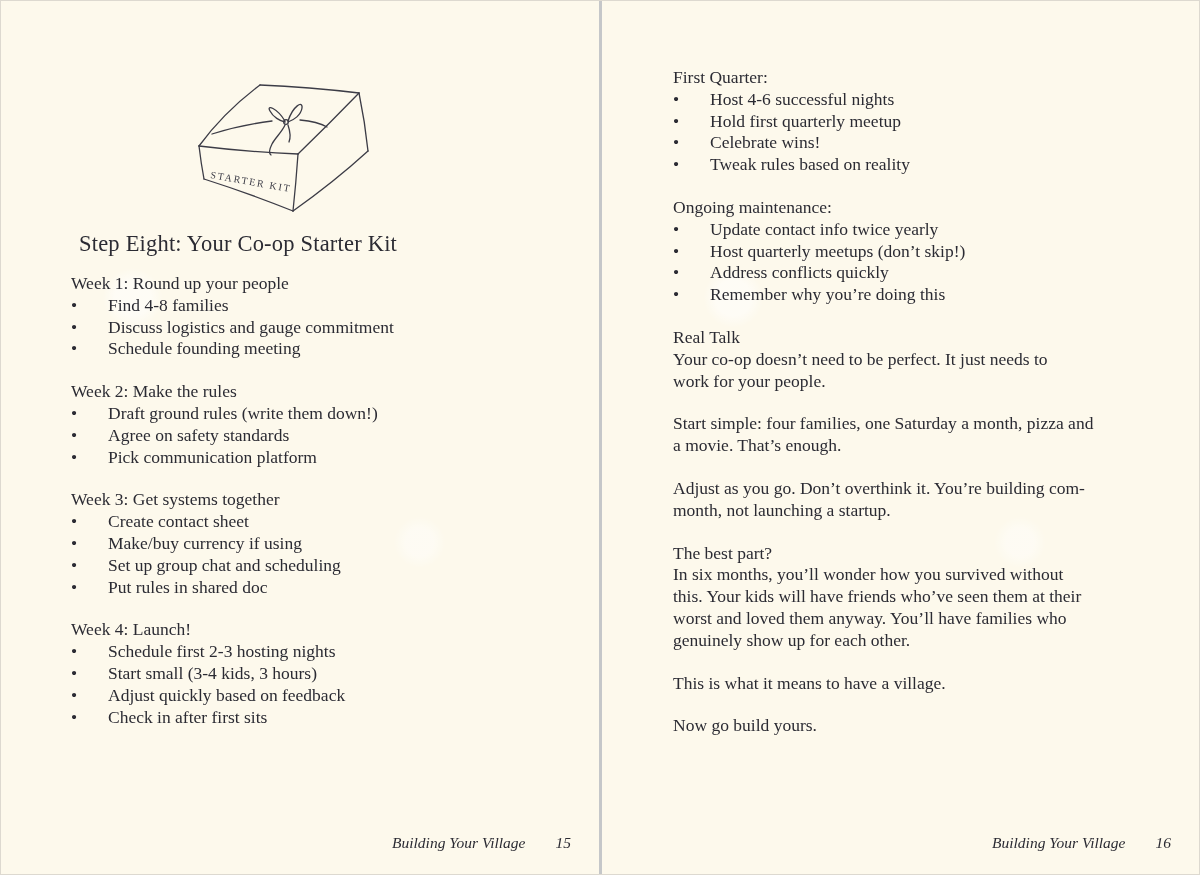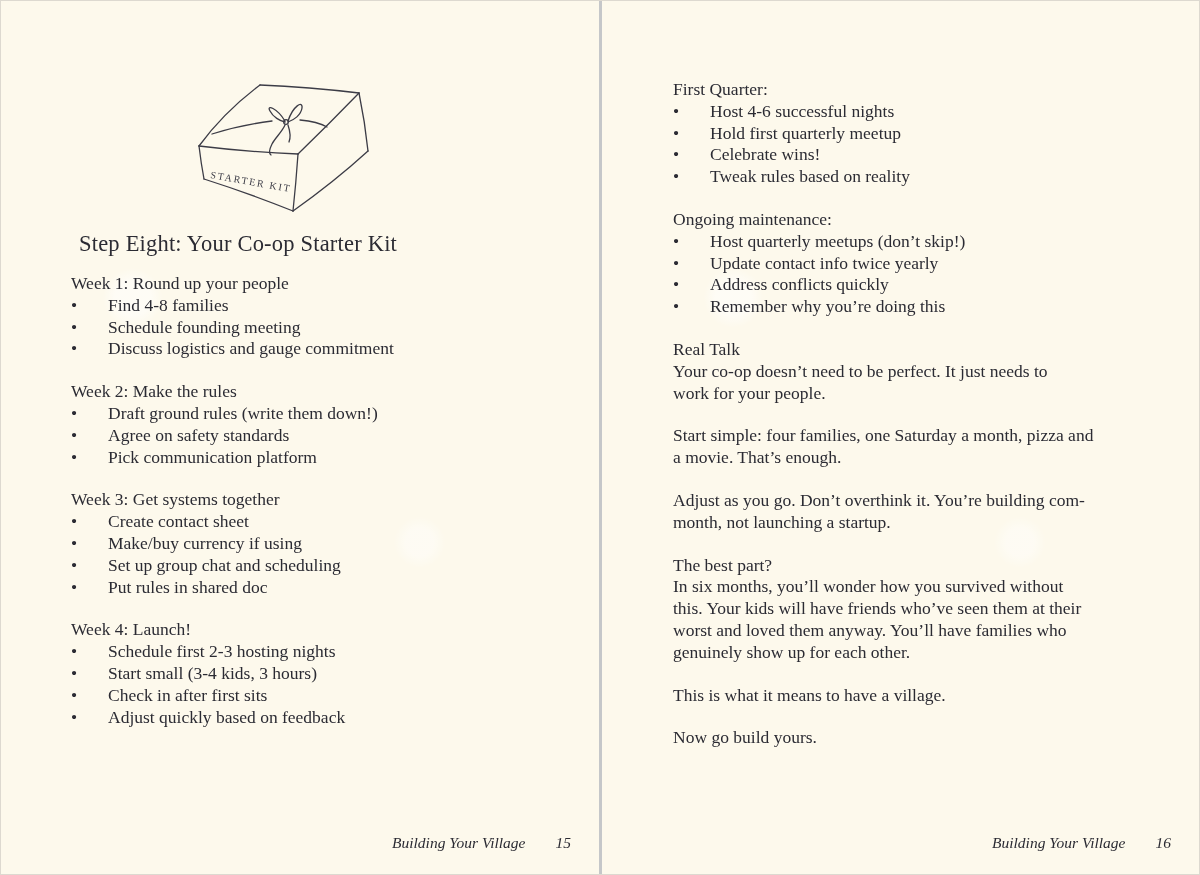--- a/index.html
+++ b/index.html
@@ -25,21 +25,21 @@
     color: #2b2b33;
   }
   .page.left  { width: 598px; }
   .page.right { width: 597px; }
   .gutter {
     width: 3px; height: 873px;
     background: #c5c7c9;
     flex: 0 0 3px;
   }
   .content-left  { padding: 0 50px 0 70px; }
-  .content-right { padding: 66px 45px 0 71px; margin-top: 12px; }
+  .content-right { padding: 66px 45px 0 71px; }
 
   .illus { margin: 78px 0 0 115px; width: 195px; height: 140px; }
   .illus svg { display: block; }
 
   .title {
     font-size: 22.5px;
     font-weight: normal;
     line-height: 30px;
     margin: 10px 0 14px 8px;
     letter-spacing: .2px;
@@ -105,26 +105,26 @@
       <h1 class="title">Step Eight: Your Co-op Starter Kit</h1>
 
       <div class="section">
         <div class="heading">Week 1: Round up your people</div>
         <div class="bullet">
             <span class="dot"></span>
             <span class="btext">Find 4-8 families</span>
           </div>
         <div class="bullet">
             <span class="dot"></span>
+            <span class="btext">Discuss logistics and gauge commitment</span>
+          </div>
+        <div class="bullet">
+            <span class="dot"></span>
             <span class="btext">Schedule founding meeting</span>
           </div>
-        <div class="bullet">
-            <span class="dot"></span>
-            <span class="btext">Discuss logistics and gauge commitment</span>
-          </div>
       </div>
 
       <div class="section">
         <div class="heading">Week 2: Make the rules</div>
         <div class="bullet">
             <span class="dot"></span>
             <span class="btext">Draft ground rules (write them down!)</span>
           </div>
         <div class="bullet">
             <span class="dot"></span>
@@ -161,25 +161,25 @@
         <div class="bullet">
             <span class="dot"></span>
             <span class="btext">Schedule first 2-3 hosting nights</span>
           </div>
         <div class="bullet">
             <span class="dot"></span>
             <span class="btext">Start small (3-4 kids, 3 hours)</span>
           </div>
         <div class="bullet">
             <span class="dot"></span>
+            <span class="btext">Adjust quickly based on feedback</span>
+          </div>
+        <div class="bullet">
+            <span class="dot"></span>
             <span class="btext">Check in after first sits</span>
-          </div>
-        <div class="bullet">
-            <span class="dot"></span>
-            <span class="btext">Adjust quickly based on feedback</span>
           </div>
       </div>
 
     </div>
     <div class="footer">
       <span class="ftitle">Building Your Village</span><span class="fnum">15</span>
     </div>
   </div>
 
   <div class="gutter"></div>
@@ -204,25 +204,25 @@
         <div class="bullet">
             <span class="dot"></span>
             <span class="btext">Tweak rules based on reality</span>
           </div>
       </div>
 
       <div class="section">
         <div class="heading">Ongoing maintenance:</div>
         <div class="bullet">
             <span class="dot"></span>
+            <span class="btext">Update contact info twice yearly</span>
+          </div>
+        <div class="bullet">
+            <span class="dot"></span>
             <span class="btext">Host quarterly meetups (don’t skip!)</span>
-          </div>
-        <div class="bullet">
-            <span class="dot"></span>
-            <span class="btext">Update contact info twice yearly</span>
           </div>
         <div class="bullet">
             <span class="dot"></span>
             <span class="btext">Address conflicts quickly</span>
           </div>
         <div class="bullet">
             <span class="dot"></span>
             <span class="btext">Remember why you’re doing this</span>
           </div>
       </div>

